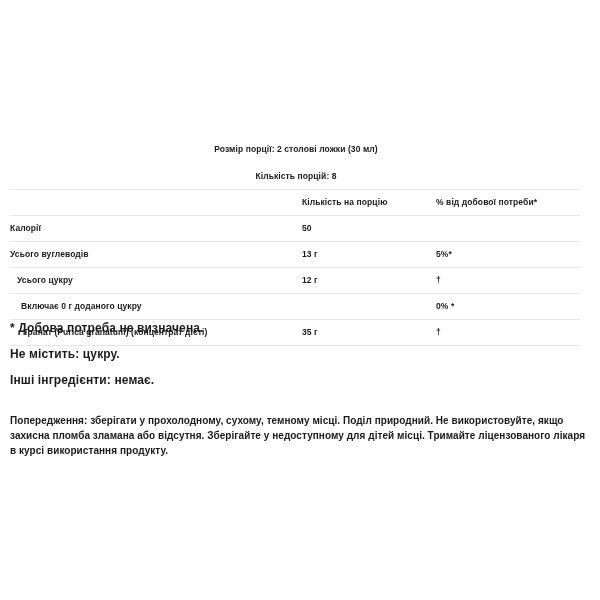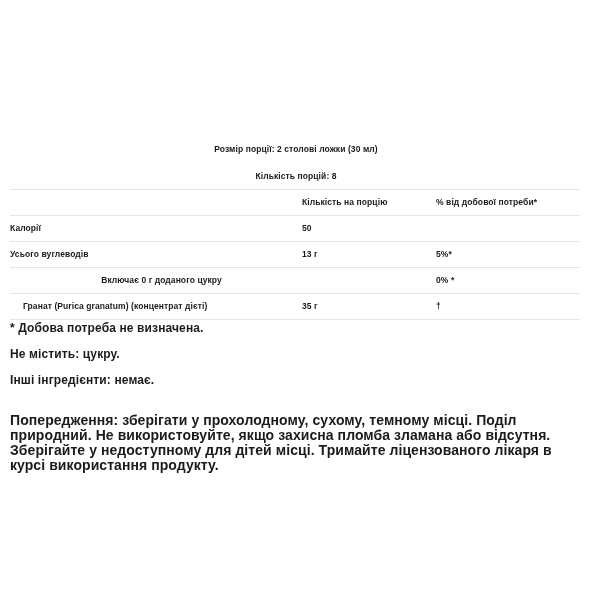--- a/index.html
+++ b/index.html
@@ -67,21 +67,21 @@
     vertical-align: middle;
     line-height: 11px;
     color: #1b1b1b;
   }
   .col-name   { width: 292px; }
   .col-amount { width: 134px; }
   .col-dv     { width: 144px; }
 
   .cell-name { padding-left: 3px; }
   .cell-name.indent-1 { padding-left: 7px; }
-  .cell-name.indent-2 { padding-left: 11px; text-align: center; }
+  .cell-name.indent-2 { padding-left: 11px; }
   .cell-name.indent-3 { padding-left: 13px; }
 
   
 
   
   .footnotes {
     position: absolute;
     left: 10px;
     top: 323px;
     width: 572px;
@@ -95,21 +95,21 @@
     color: #1b1b1b;
   }
   .footnote:last-child { margin-bottom: 0; }
 
   
   .warning {
     position: absolute;
     left: 10px;
     top: 413px;
     width: 578px;
-    font-size: 14px;
+    font-size: 10px;
     font-weight: bold;
     letter-spacing: 0.005em;
     line-height: 15px;
     color: #1b1b1b;
     text-align: left;
   }
 </style>
 </head>
 <body>
 
@@ -138,20 +138,25 @@
         <td class="cell-name">Калорії</td>
         <td>50</td>
         <td></td>
       </tr>
       <tr>
         <td class="cell-name">Усього вуглеводів</td>
         <td>13 г</td>
         <td>5%*</td>
       </tr>
       <tr>
+        <td class="cell-name indent-1">Усього цукру</td>
+        <td>12 г</td>
+        <td>†</td>
+      </tr>
+      <tr>
         <td class="cell-name indent-2">Включає 0 г доданого цукру</td>
         <td></td>
         <td>0% *</td>
       </tr>
       <tr class="last-row">
         <td class="cell-name indent-3">Гранат (Purica granatum) (концентрат дієті)</td>
         <td>35 г</td>
         <td>†</td>
       </tr>
     </tbody>

